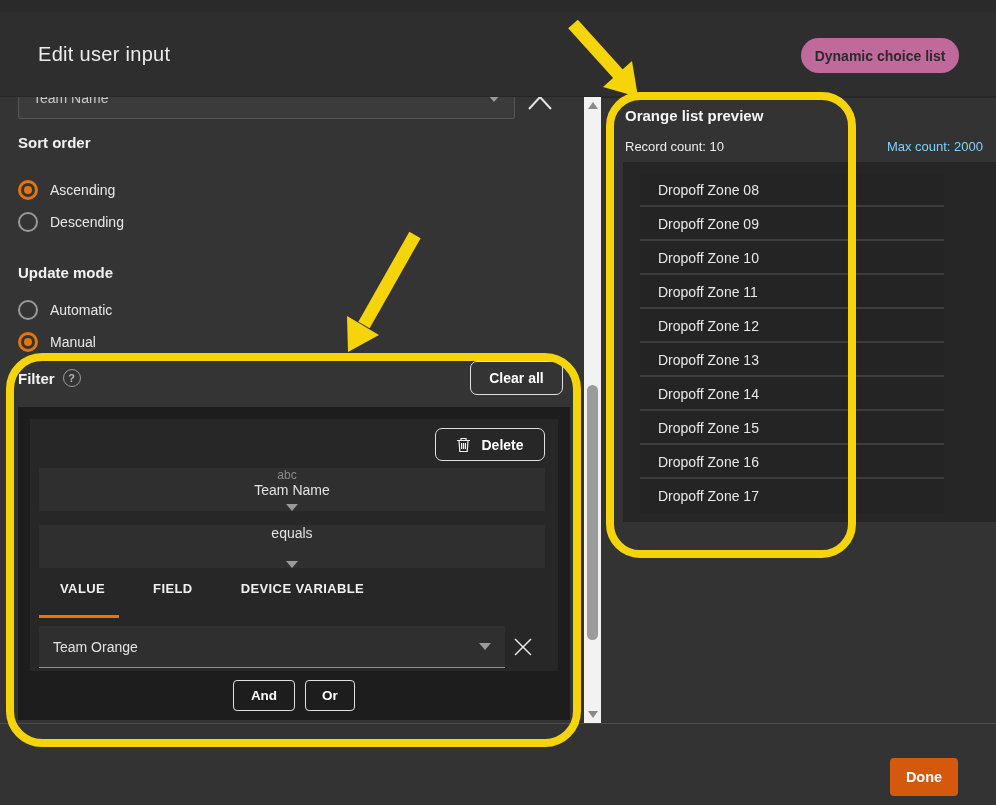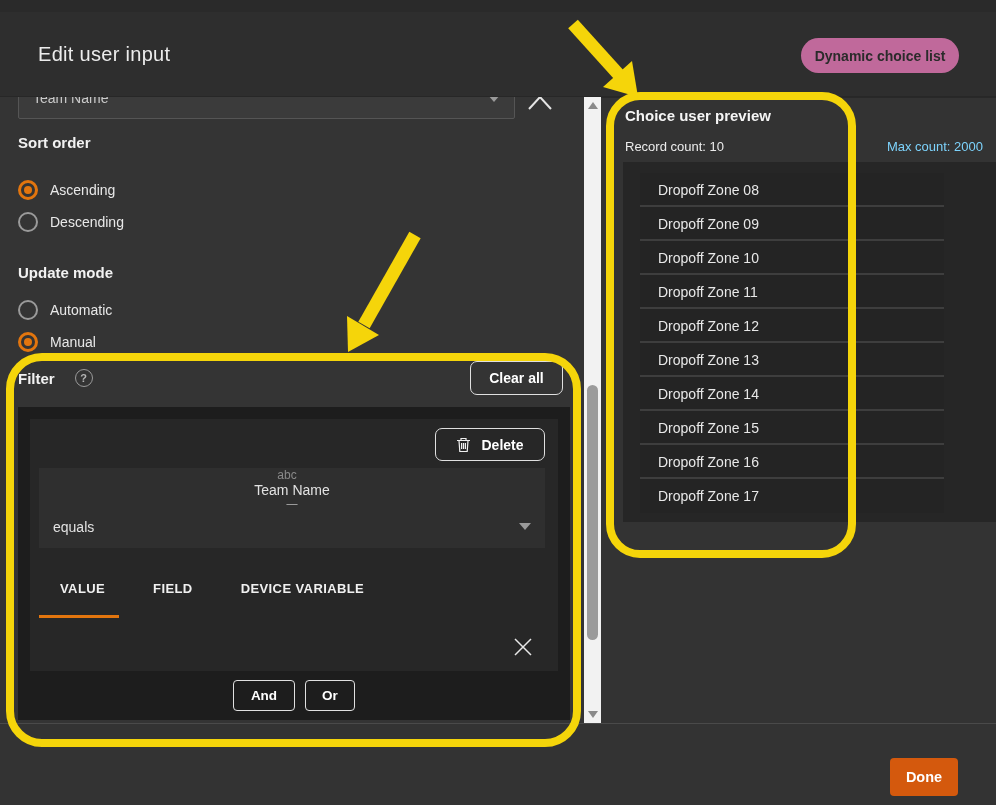--- a/index.html
+++ b/index.html
@@ -24,21 +24,21 @@
   .chev-down { width:0; height:0; border-left:6px solid transparent; border-right:6px solid transparent; border-top:7px solid #9a9a9a; }
   .collapse-btn { position:absolute; left:526px; top:-4px; width:28px; height:20px; background:none; border:none; cursor:pointer; }
 
   .sec-heading { position:absolute; left:18px; font-size:15px; font-weight:bold; color:#f2f2f2; }
   .radio-row { position:absolute; left:18px; display:flex; align-items:center; gap:12px; height:22px; cursor:pointer; }
   .radio { width:20px; height:20px; border-radius:50%; border:2px solid #9a9a9a; position:relative; flex:0 0 auto; }
   .radio.checked { border:3px solid var(--accent,#E2750E); }
   .radio.checked::after { content:""; position:absolute; inset:3px; border-radius:50%; background:var(--accent,#E2750E); }
   .radio-label { font-size:14px; color:#e8e8e8; }
 
-  .filter-heading { position:absolute; left:18px; top:272px; font-size:15px; font-weight:bold; color:#f2f2f2; display:flex; align-items:center; gap:20px; }
+  .filter-heading { position:absolute; left:18px; top:272px; font-size:15px; font-weight:bold; color:#f2f2f2; display:flex; align-items:center; gap:8px; }
   .help-icon { width:18px; height:18px; border:1.5px solid #9a9a9a; border-radius:50%; color:#b5b5b5;
     font-size:11px; font-weight:bold; display:inline-flex; align-items:center; justify-content:center; cursor:pointer; }
   .btn-outline { background:transparent; border:1px solid #e0e0e0; border-radius:7px; color:#fff; font-weight:bold;
     font-family:"Liberation Sans",sans-serif; display:flex; align-items:center; justify-content:center; cursor:pointer; }
   .clearall-btn { position:absolute; left:470px; top:264px; width:93px; height:34px; font-size:14px; }
 
   .filter-outer { position:absolute; left:18px; top:310px; width:552px; height:313px; background:#1d1d1d; }
   .filter-card { position:absolute; left:12px; top:12px; width:528px; height:252px; background:#272727; }
   .delete-btn { position:absolute; right:13px; top:9px; width:110px; height:33px; font-size:14px; gap:10px;text-align:right; }
   .dd-field { position:absolute; left:9px; width:506px; height:43px; background:#2f2f2f; display:flex; align-items:center;
@@ -147,32 +147,36 @@
           </svg>
           <span>Delete</span>
         </button>
 
         <div class="dd-field" style="top:49px;flex-direction:column;">
           <span class="prefix">abc</span>
           <span class="val">Team Name</span>
           <span class="chev-down"></span>
         </div>
 
-        <div class="dd-field" style="top:86px;">
+        <div class="dd-field" style="top:106px;flex-direction:column;">
           <span class="val">equals</span>
           <span class="chev-down"></span>
         </div>
 
         <div class="tabs-row">
           <button class="tab">VALUE</button>
           <button class="tab">FIELD</button>
           <button class="tab">DEVICE VARIABLE</button>
         </div>
         <div class="tab-underline"></div>
 
+        <div class="dd-field value-field">
+          <span class="val">Team Orange</span>
+          <span class="chev-down"></span>
+        </div>
         <button class="x-btn">
           <svg class="icon-svg" width="22" height="22" viewBox="0 0 22 22">
             <path d="M3 3 L19 19 M19 3 L3 19" stroke="#e8e8e8" stroke-width="1.5"></path>
           </svg>
         </button>
       </div>
 
       <div class="andor-row">
         <button class="btn-outline andor-btn and-btn">And</button>
         <button class="btn-outline andor-btn or-btn">Or</button>
@@ -184,21 +188,21 @@
     <button class="sb-btn sb-up">
         <span class="tri-up"></span>
       </button>
     <div class="sb-thumb"></div>
     <button class="sb-btn sb-down">
         <span class="tri-down"></span>
       </button>
   </div>
 
   <div class="right-panel">
-    <div class="preview-title">Choice user preview</div>
+    <div class="preview-title">Orange list preview</div>
     <div class="record-count">Record count: 10</div>
     <div class="max-count">Max count: 2000</div>
     <div class="choice-list">
       <div class="choice-item">Dropoff Zone 08</div>
       <div class="choice-item">Dropoff Zone 09</div>
       <div class="choice-item">Dropoff Zone 10</div>
       <div class="choice-item">Dropoff Zone 11</div>
       <div class="choice-item">Dropoff Zone 12</div>
       <div class="choice-item">Dropoff Zone 13</div>
       <div class="choice-item">Dropoff Zone 14</div>

